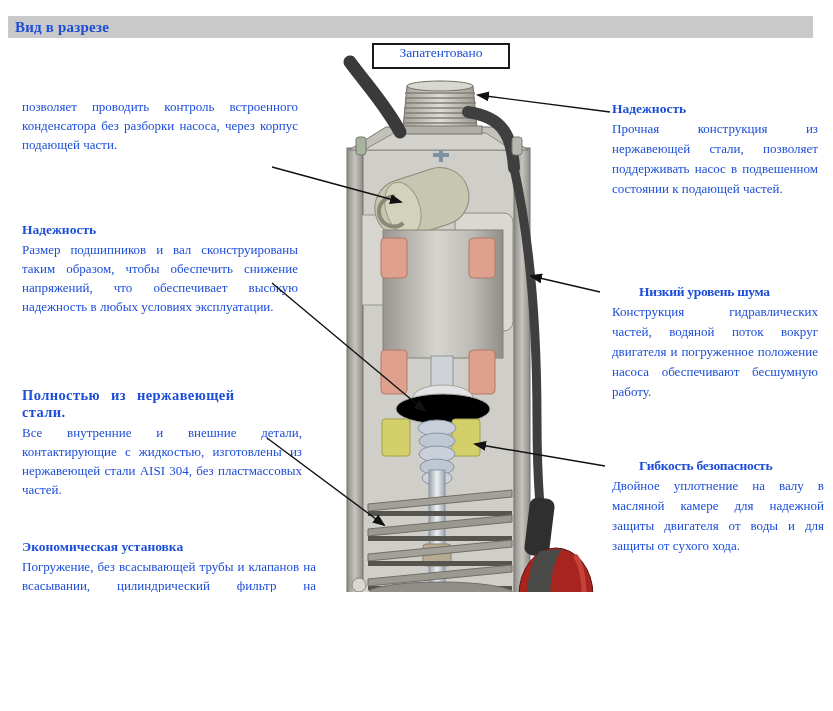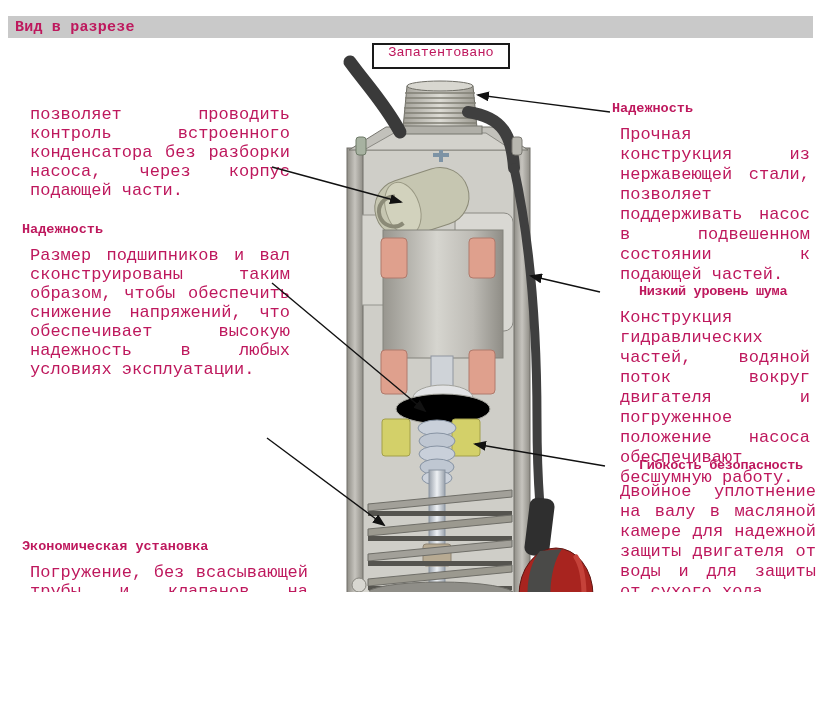--- a/index.html
+++ b/index.html
@@ -1,36 +1,36 @@
 <!DOCTYPE html>
 <html><head>
 <meta charset="utf-8">
 <style>
   html,body{margin:0;padding:0;background:#ffffff;}
   .canvas{
     position:relative;width:833px;height:592px;background:#ffffff;
-    font-family:Liberation Mono, monospace;color:#be185d;overflow:hidden;
+    font-family:Liberation Serif, serif;color:#1d4ed8;overflow:hidden;
   }
   .title-bar{
     position:absolute;left:8px;top:16px;width:805px;height:22px;
     background:#c9c9c9;display:flex;align-items:center;
   }
   .title-bar span{font-size:15px;font-weight:bold;padding-left:7px;letter-spacing:.2px;}
   .patent-box{
     position:absolute;left:372px;top:43px;width:134px;height:22px;
     border:2px solid #1a1a1a;display:flex;align-items:flex-start;justify-content:center;
     font-size:13.5px;background:#fff;
   }
   .callout{position:absolute;}
   .callout h3{
     margin:0 0 2px 0;font-size:13.5px;font-weight:bold;line-height:17px;
     white-space:pre-line;
   }
   .callout p{
-    margin:8px;font-size:17px;line-height:19px;text-align:justify;
+    margin:0;font-size:13px;line-height:19px;text-align:justify;
   }
   .col-right .callout p{line-height:20px;}
   .h-wide{word-spacing:7px;letter-spacing:.4px;font-size:14.5px !important;}
   .h-narrow{letter-spacing:-0.3px;padding-left:27px;}
   .l1{left:22px;top:97px;width:276px;}
   .l2{left:22px;top:221px;width:276px;}
   .l3{left:22px;top:387px;width:280px;}
   .l4{left:22px;top:538px;width:294px;}
   .r1{left:612px;top:100px;width:206px;}
   .r2{left:612px;top:283px;width:206px;}
@@ -52,20 +52,25 @@
   <div class="patent-box">
     <span>Запатентовано</span>
   </div>
 
   <div class="callout l1">
     <p>позволяет проводить контроль встроенного конденсатора без разборки насоса, через корпус подающей части.</p>
   </div>
   <div class="callout l2">
     <h3>Надежность</h3>
     <p>Размер подшипников и вал сконструированы таким образом, чтобы обеспечить снижение напряжений, что обеспечивает высокую надежность в любых условиях эксплуатации.</p>
+  </div>
+  <div class="callout l3">
+    <h3 class="h-wide">Полностью из нержавеющей
+стали.</h3>
+    <p>Все внутренние и внешние детали, контактирующие с жидкостью, изготовлены из нержавеющей стали AISI 304, без пластмассовых частей.</p>
   </div>
   <div class="callout l4">
     <h3>Экономическая установка</h3>
     <p>Погружение, без всасывающей трубы и клапанов на всасывании, цилиндрический фильтр на всасывании, позволяет поддерживать насос на плоском дне ванны при минимальном уровне воды 100 мм.</p>
   </div>
 
   <div class="col-right">
     <div class="callout r1">
       <h3>Надежность</h3>
       <p>Прочная конструкция из нержавеющей стали, позволяет поддерживать насос в подвешенном состоянии к подающей частей.</p>

